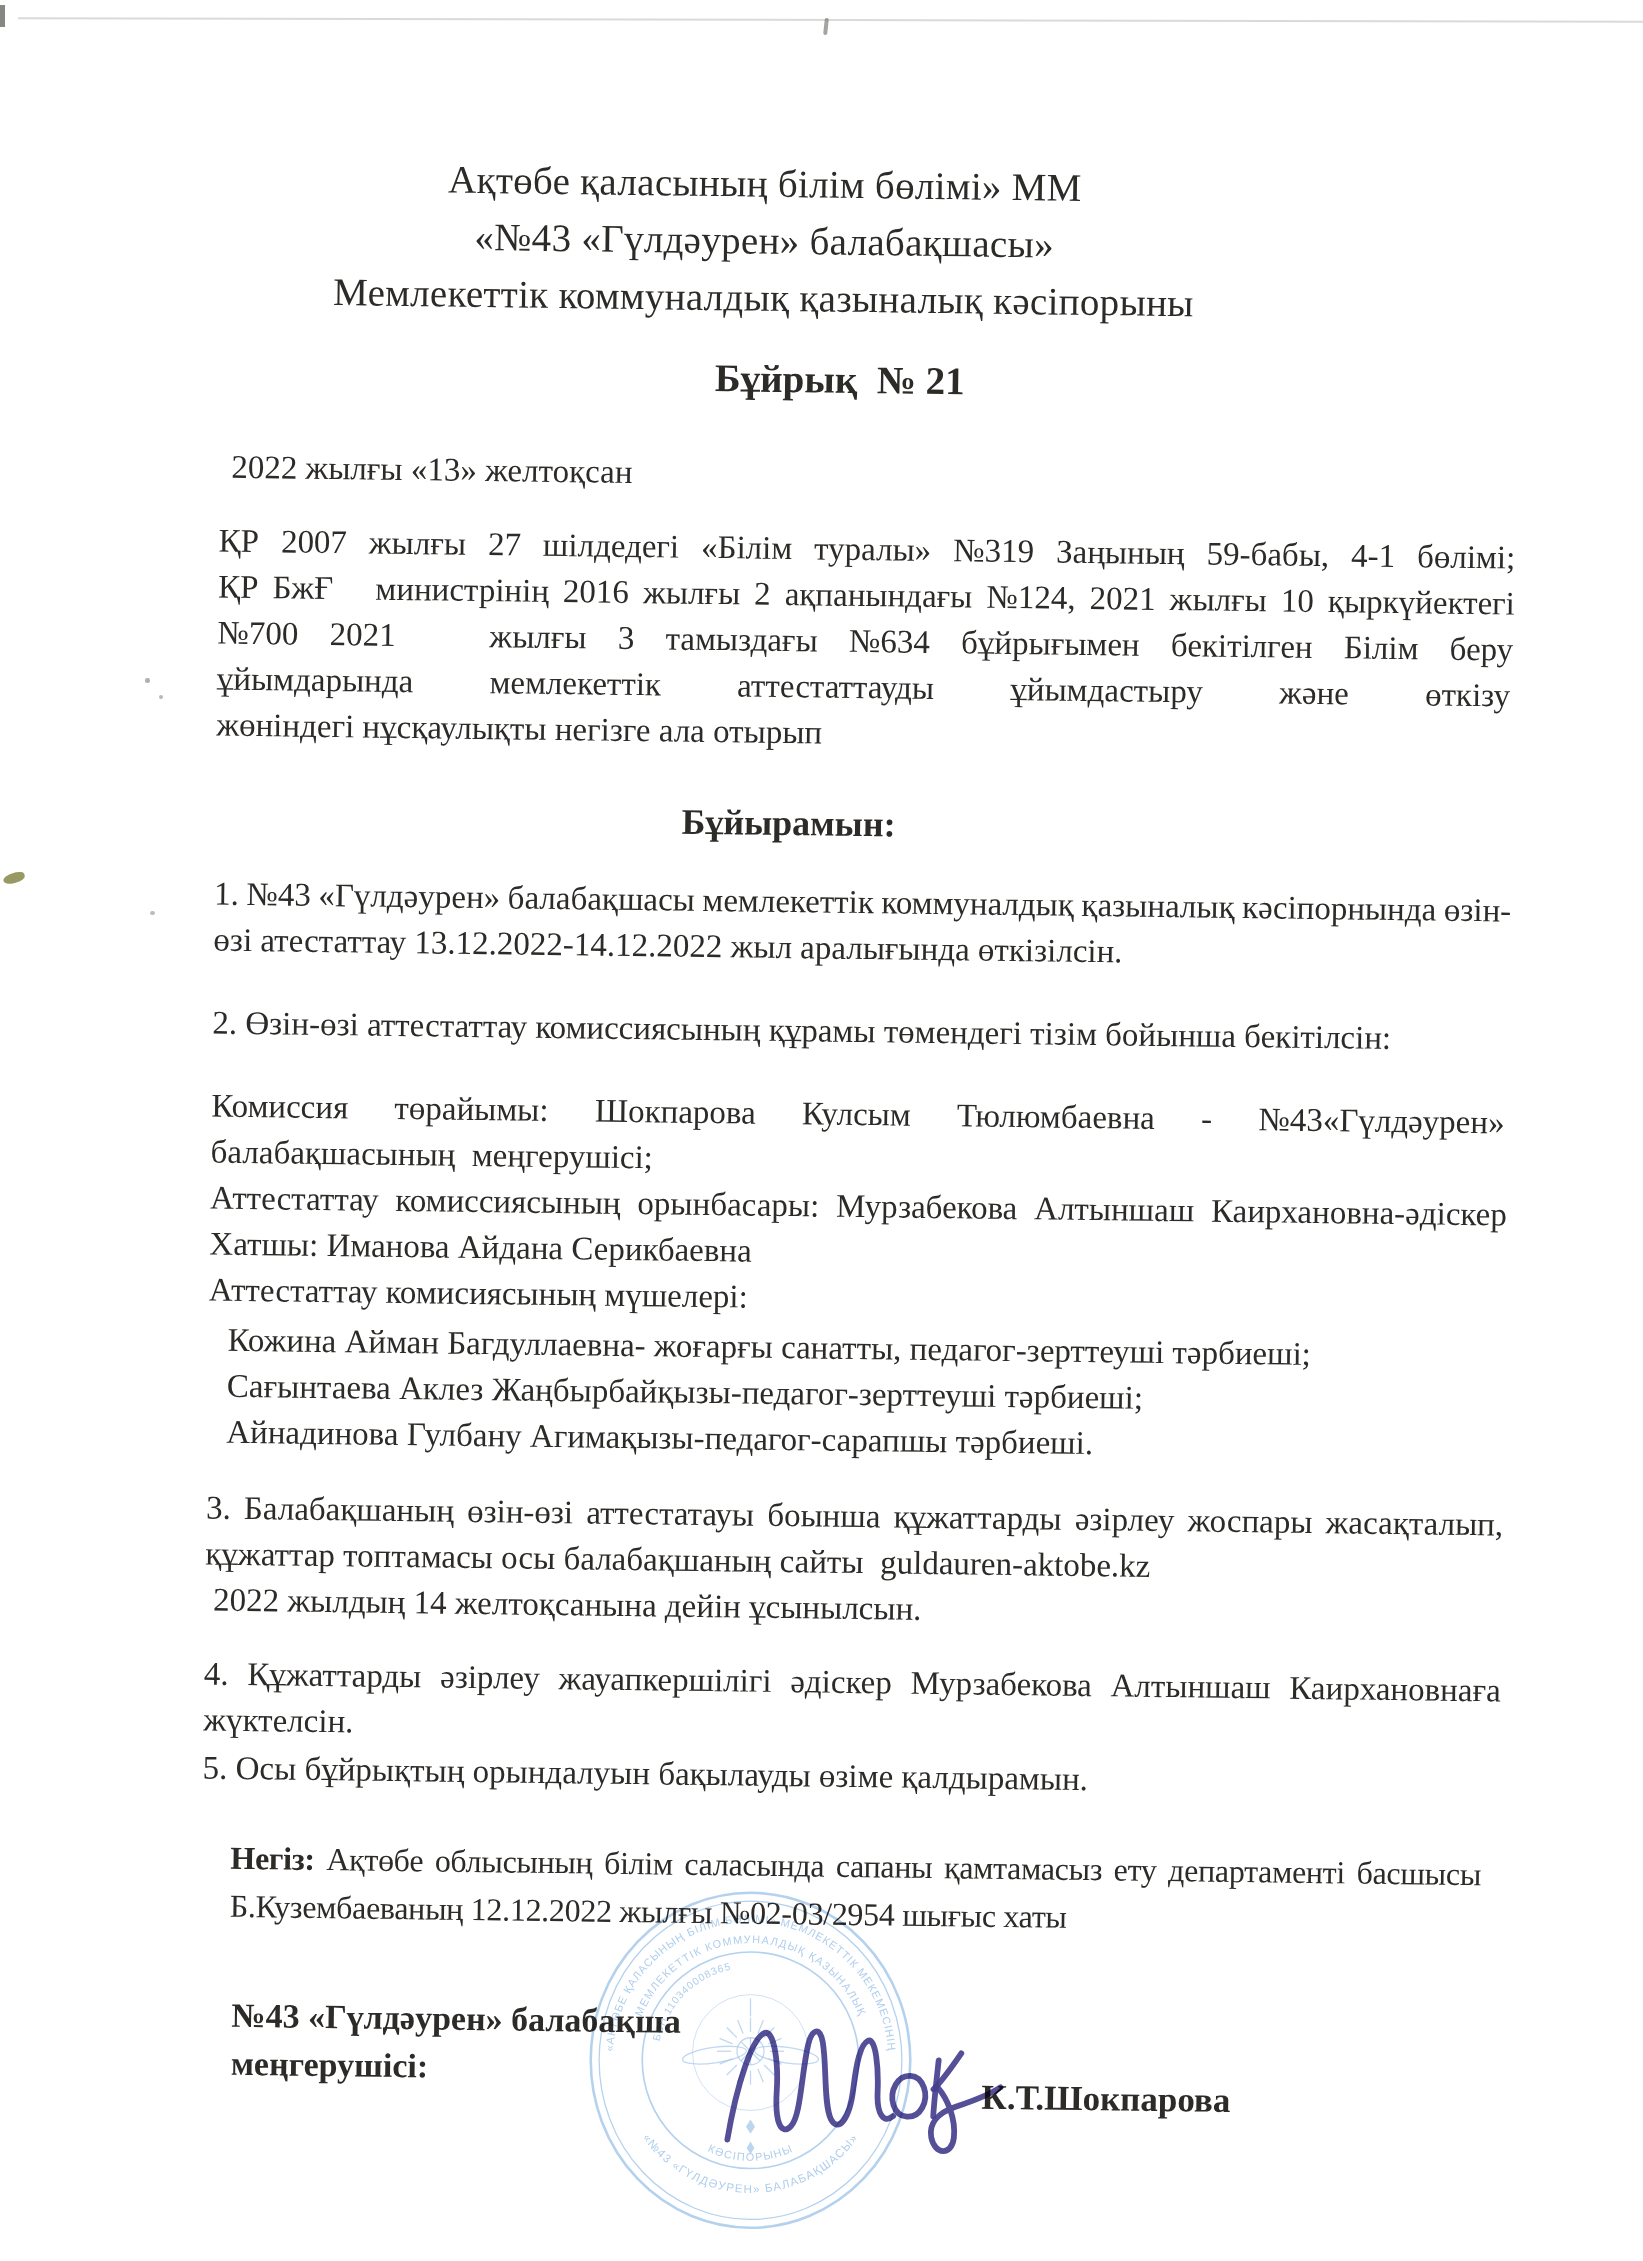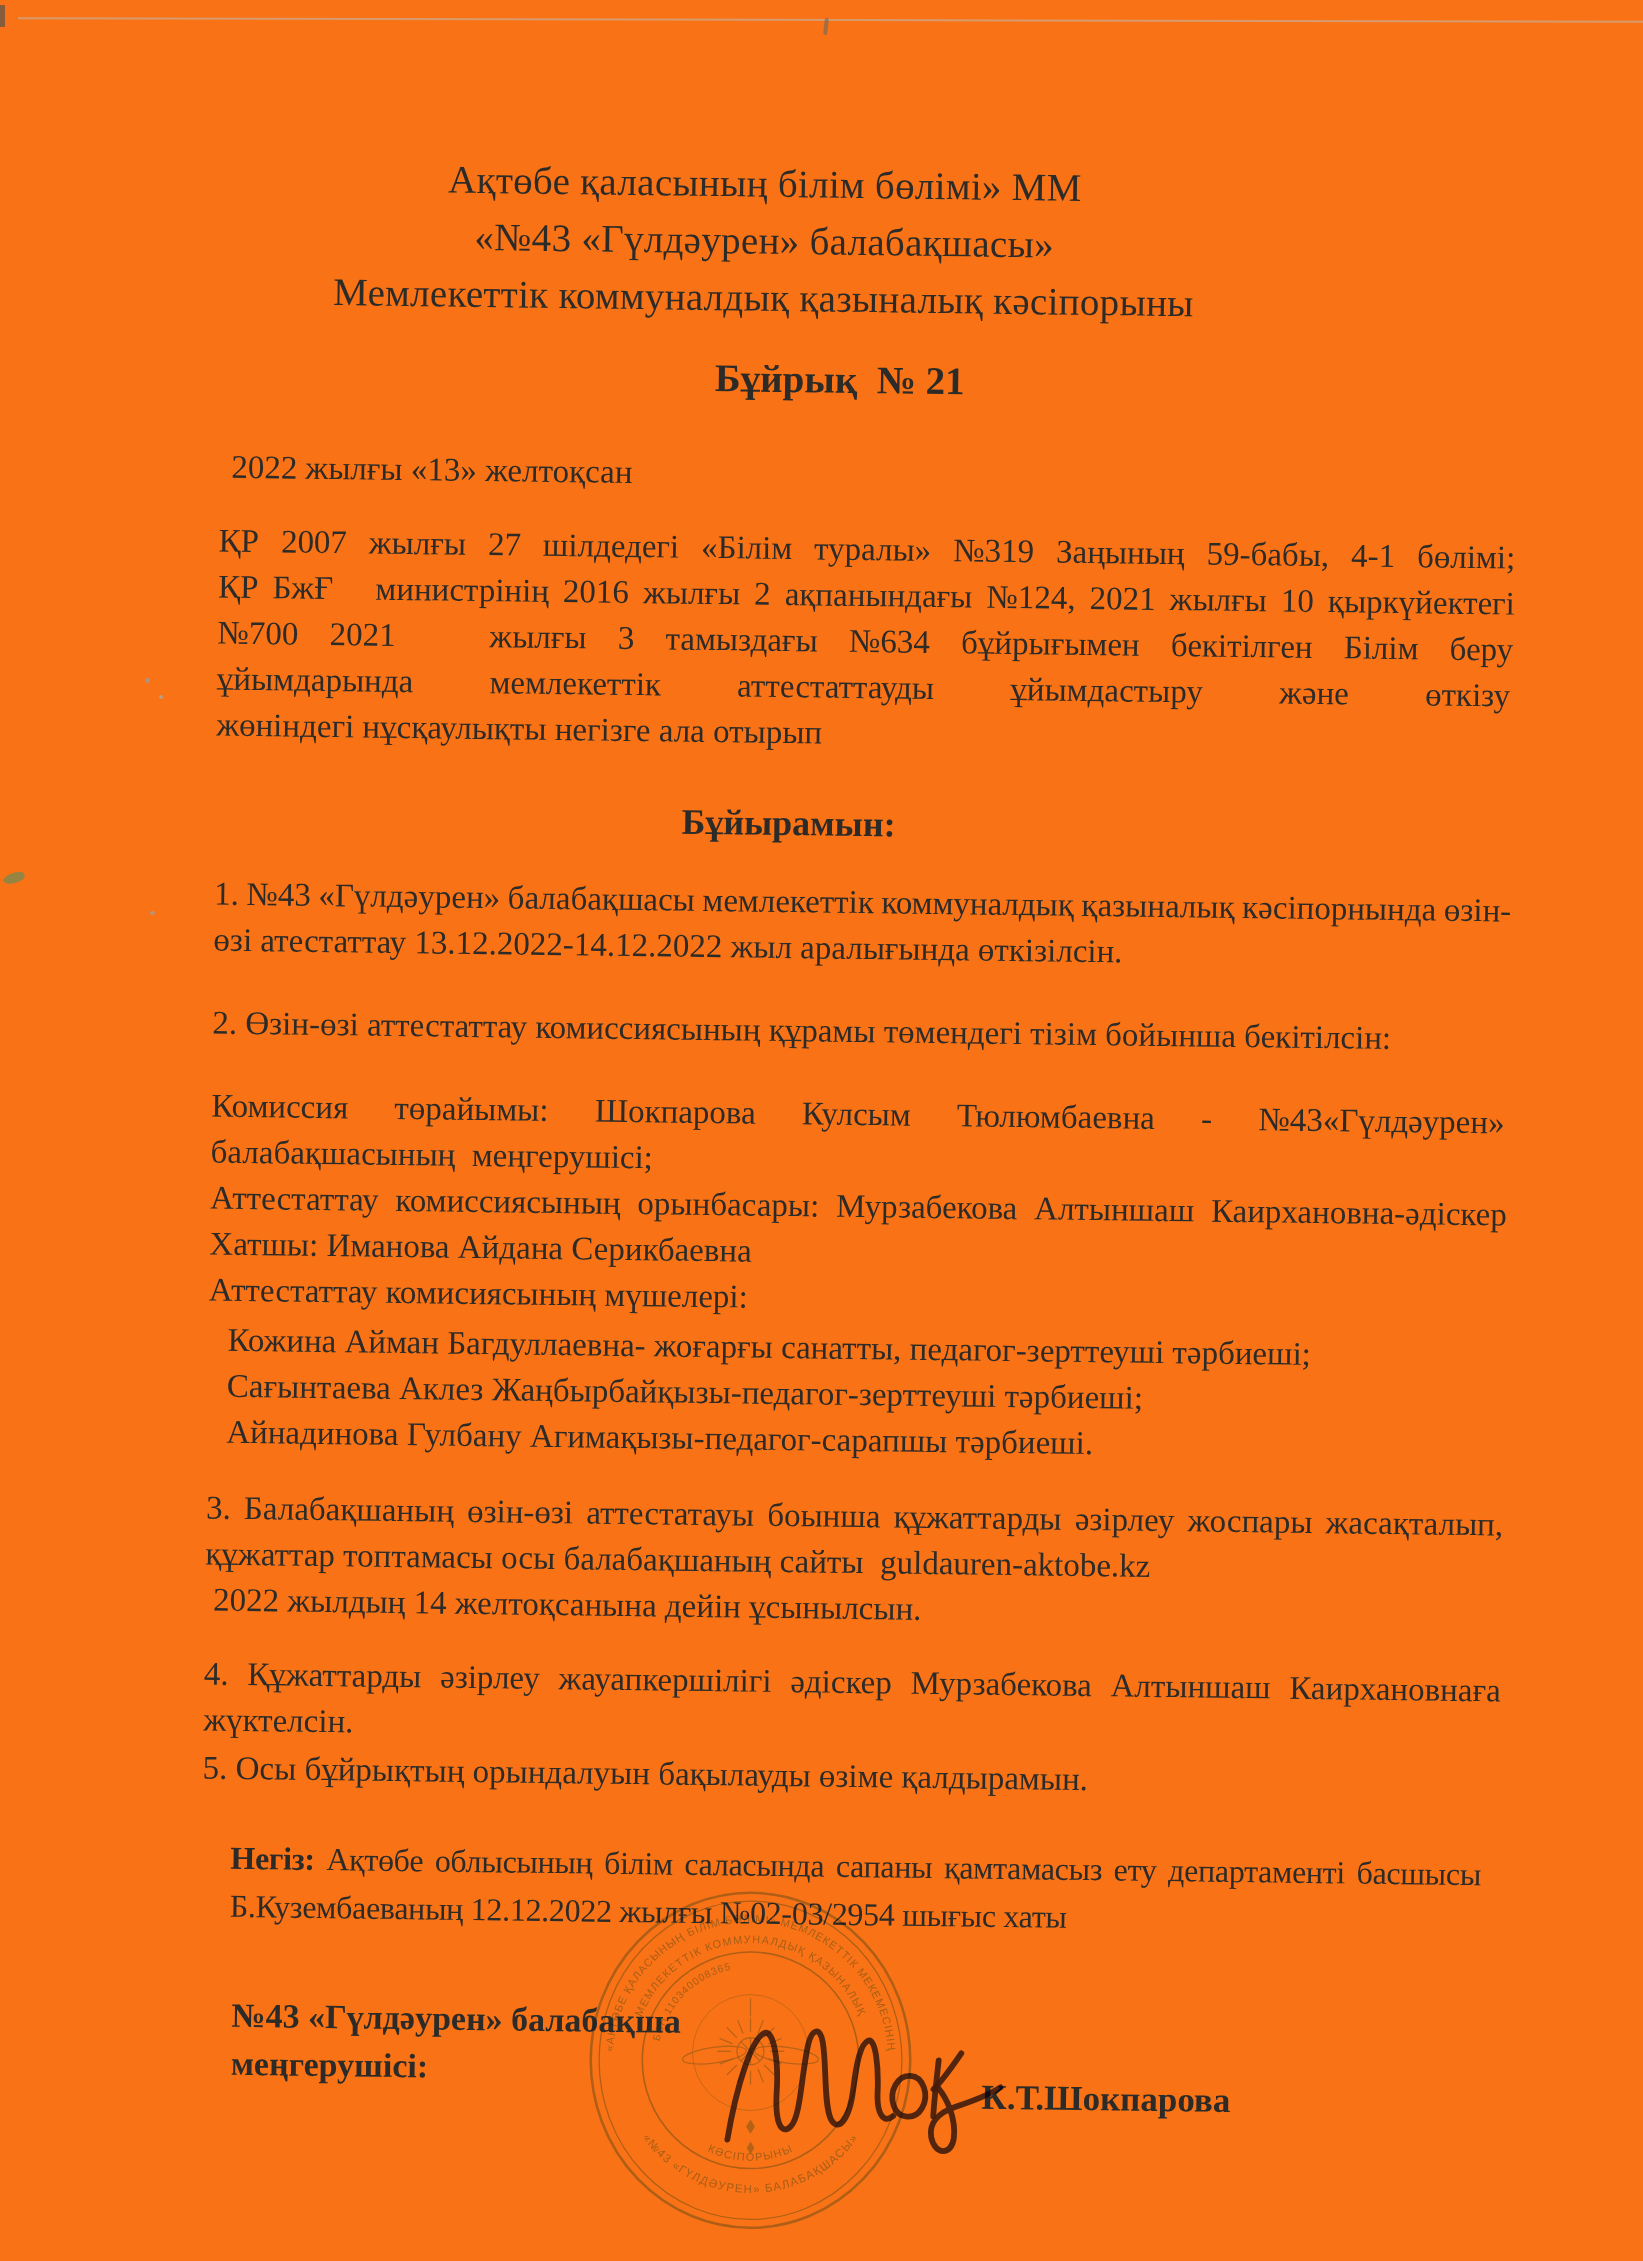--- a/index.html
+++ b/index.html
@@ -1,17 +1,17 @@
 <!DOCTYPE html>
 <html style="font-size:10.3px"><head>
 <meta charset="utf-8">
 <style>
   html,body{margin:0;padding:0;}
   body{width:1644px;height:2261px;background:#e9e7e2;}
-  .sheet{position:relative;width:1644px;height:2261px;background:#f97316;overflow:hidden;
+  .sheet{position:relative;width:1644px;height:2261px;background:#ffffff;overflow:hidden;
          font-family:"Liberation Serif", serif;color:#2d2b28;}
   
   .content{position:absolute;left:213px;top:0;width:1292px;transform:rotate(0.75deg);
            transform-origin:50% 45%;font-size:33px;}
   .center{text-align:center;}
   .title-wrap{width:1083px;margin-top:156px;font-size:39px;line-height:57px;letter-spacing:0.3px;}
   .order-wrap{width:1238px;margin-top:30px;font-size:39px;line-height:46px;font-weight:bold;}
   .resolve-wrap{width:1147px;margin-top:45px;font-size:36px;line-height:46px;font-weight:bold;}
   .line{white-space:nowrap;line-height:46px;}
   .w{white-space:pre;}

